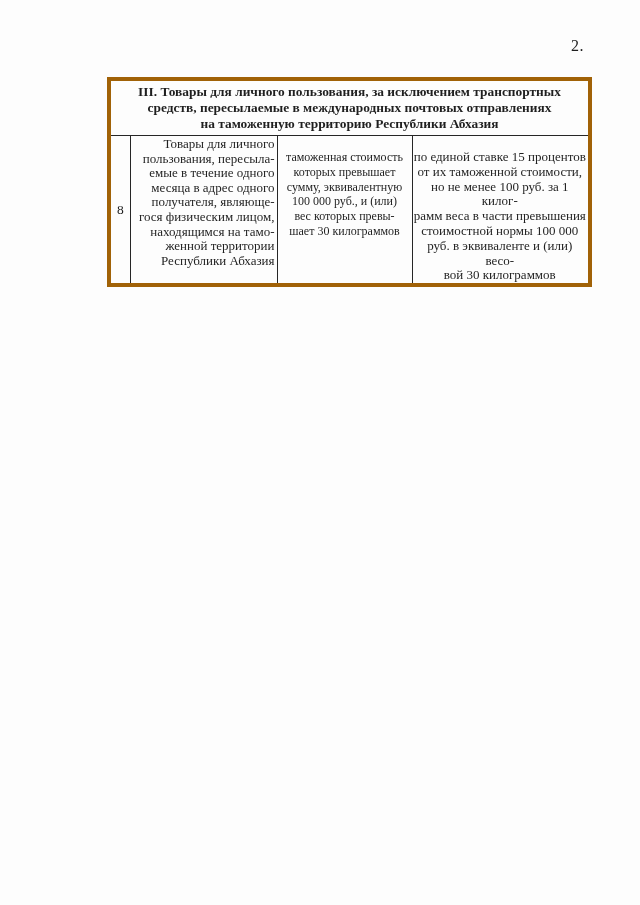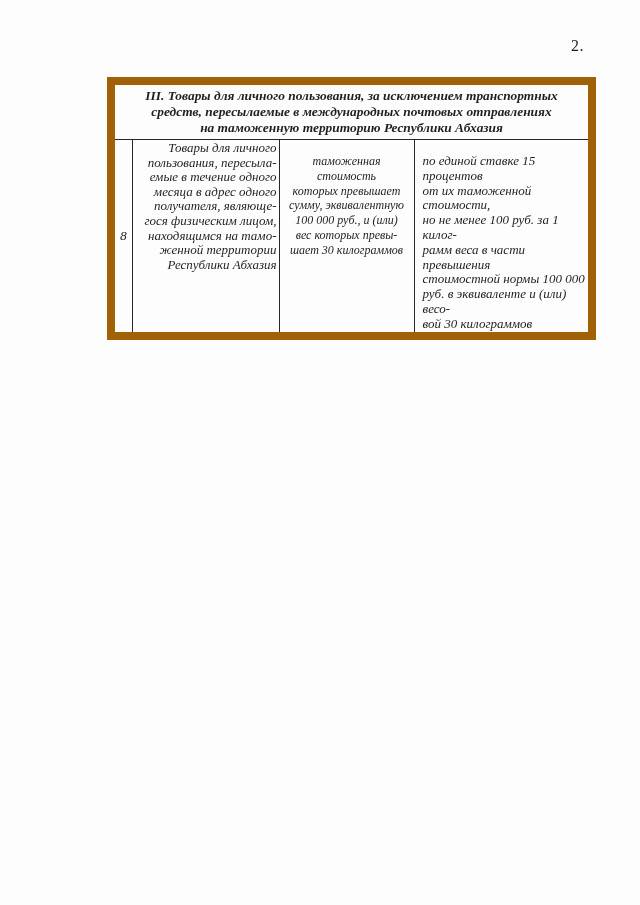--- a/index.html
+++ b/index.html
@@ -23,22 +23,21 @@
     font-size: 16px;
     letter-spacing: 0.5px;
   }
   table.doc-table {
     position: absolute;
     left: 107px;
     top: 77px;
     width: 481px;
     border-collapse: collapse;
     table-layout: fixed;
-    border: 8px solid #a16207;
-    font-style: italic;
+    border: 4px solid #a16207;
   }
   table.doc-table td {
     border: 1px solid #262626;
     white-space: pre-line;
     overflow: hidden;
   }
   td.section-header {
     height: 50px;
     font-weight: bold;
     text-align: center;
@@ -63,24 +62,24 @@
   }
   td.c-cond {
     vertical-align: top;
     text-align: center;
     font-size: 12px;
     line-height: 14.8px;
     padding: 14px 2px 0 2px;
   }
   td.c-rate {
     vertical-align: top;
-    text-align: left;
+    text-align: center;
     font-size: 13px;
     line-height: 14.8px;
-    padding: 14px 2px 0 8px;
+    padding: 14px 2px 0 1px;
   }
 </style>
 </head>
 <body>
 
 <div class="page">
 
   <div class="page-number">2.</div>
 
   <table class="doc-table">

